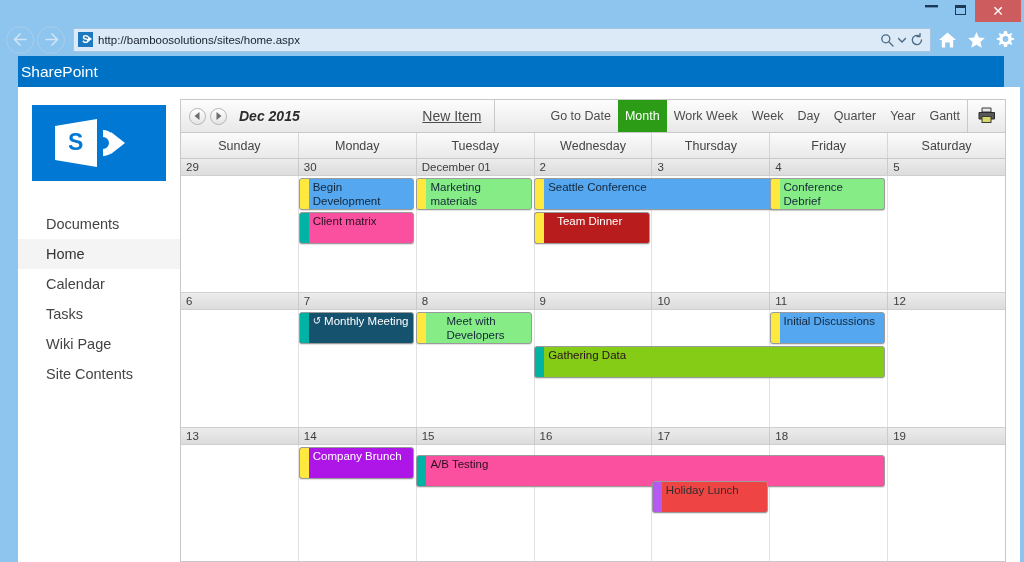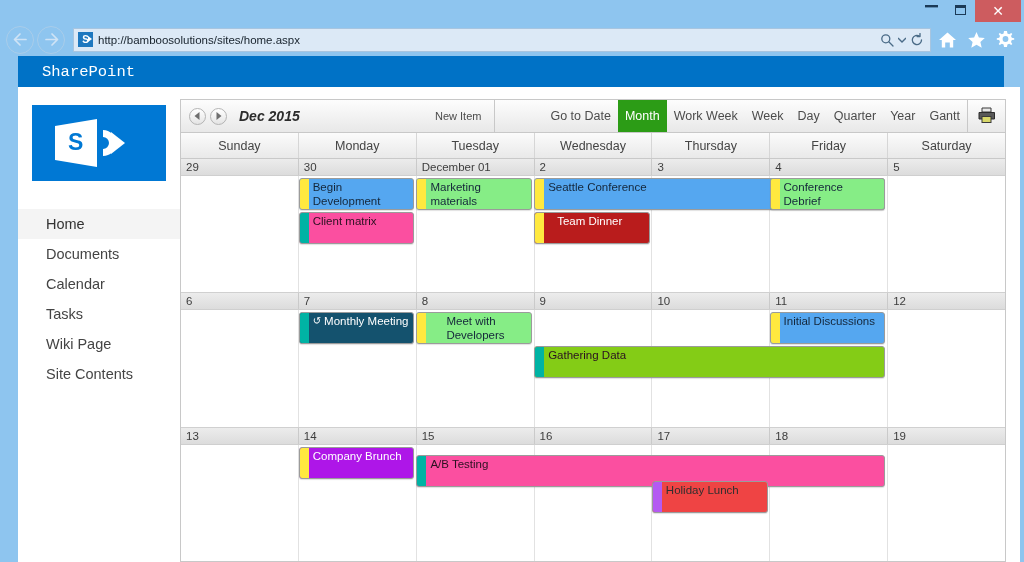--- a/index.html
+++ b/index.html
@@ -96,22 +96,21 @@
     display: flex; align-items: center; justify-content: center;
     color: #ffffff;
   }
 
   
   #suitebar {
     height: 31px;
     background: #0072c6;
     display: flex; align-items: center;
     margin: 0 20px 0 18px;
-    padding-left: 24px;
-    font-family: Liberation Mono, monospace;
+    padding-left: 3px;
   }
   #suitebar span {
     color: #fff; font-size: 15.5px;
   }
 
   
   #page {
     flex: 1 1 auto;
     background: #ffffff;
     margin: 0 4px 0 18px;
@@ -182,22 +181,23 @@
   }
   .arrowbtn svg { display:block; }
   #monthlabel {
     font-weight: bold; font-style: italic;
     font-size: 14px; color: #2c2c2c;
     margin-left: 8px;
     white-space: nowrap;
   }
   #newitem {
     margin-left: auto; color: #4c4c4c;
-    font-size: 11px; white-space: nowrap;
+    font-size: 14px; white-space: nowrap;
     padding-right: 4px;
+    text-decoration: underline;
   }
   #tb-right {
     flex: none;
     display: flex; align-items: stretch; margin-left: 48px;
   }
   .viewbtn {
     display: flex; align-items: center;
     padding: 0 7px;
     color: #4c4c4c; white-space: nowrap;
   }
@@ -369,25 +369,25 @@
     <div id="leftnav">
       <div id="logo">
         <svg width="96" height="54" viewBox="0 0 96 54">
           <path d="M4 10 L46 3 L46 51 L4 44 Z" fill="#ffffff"></path>
           <text x="17" y="34" font-family="Liberation Sans, sans-serif" font-size="23" font-weight="bold" fill="#0078d4">S</text>
           <path d="M52 14 a11 11 0 0 1 0 26 L52 33 a4 4 0 0 0 0 -12 Z" fill="#ffffff"></path>
           <path d="M60 16 L74 27 L60 38 Z" fill="#ffffff"></path>
         </svg>
       </div>
 
+      <div class="navitem">
+        <span>Documents</span>
+      </div>
       <div class="navitem active">
         <span>Home</span>
-      </div>
-      <div class="navitem">
-        <span>Documents</span>
       </div>
       <div class="navitem">
         <span>Calendar</span>
       </div>
       <div class="navitem">
         <span>Tasks</span>
       </div>
       <div class="navitem">
         <span>Wiki Page</span>
       </div>

